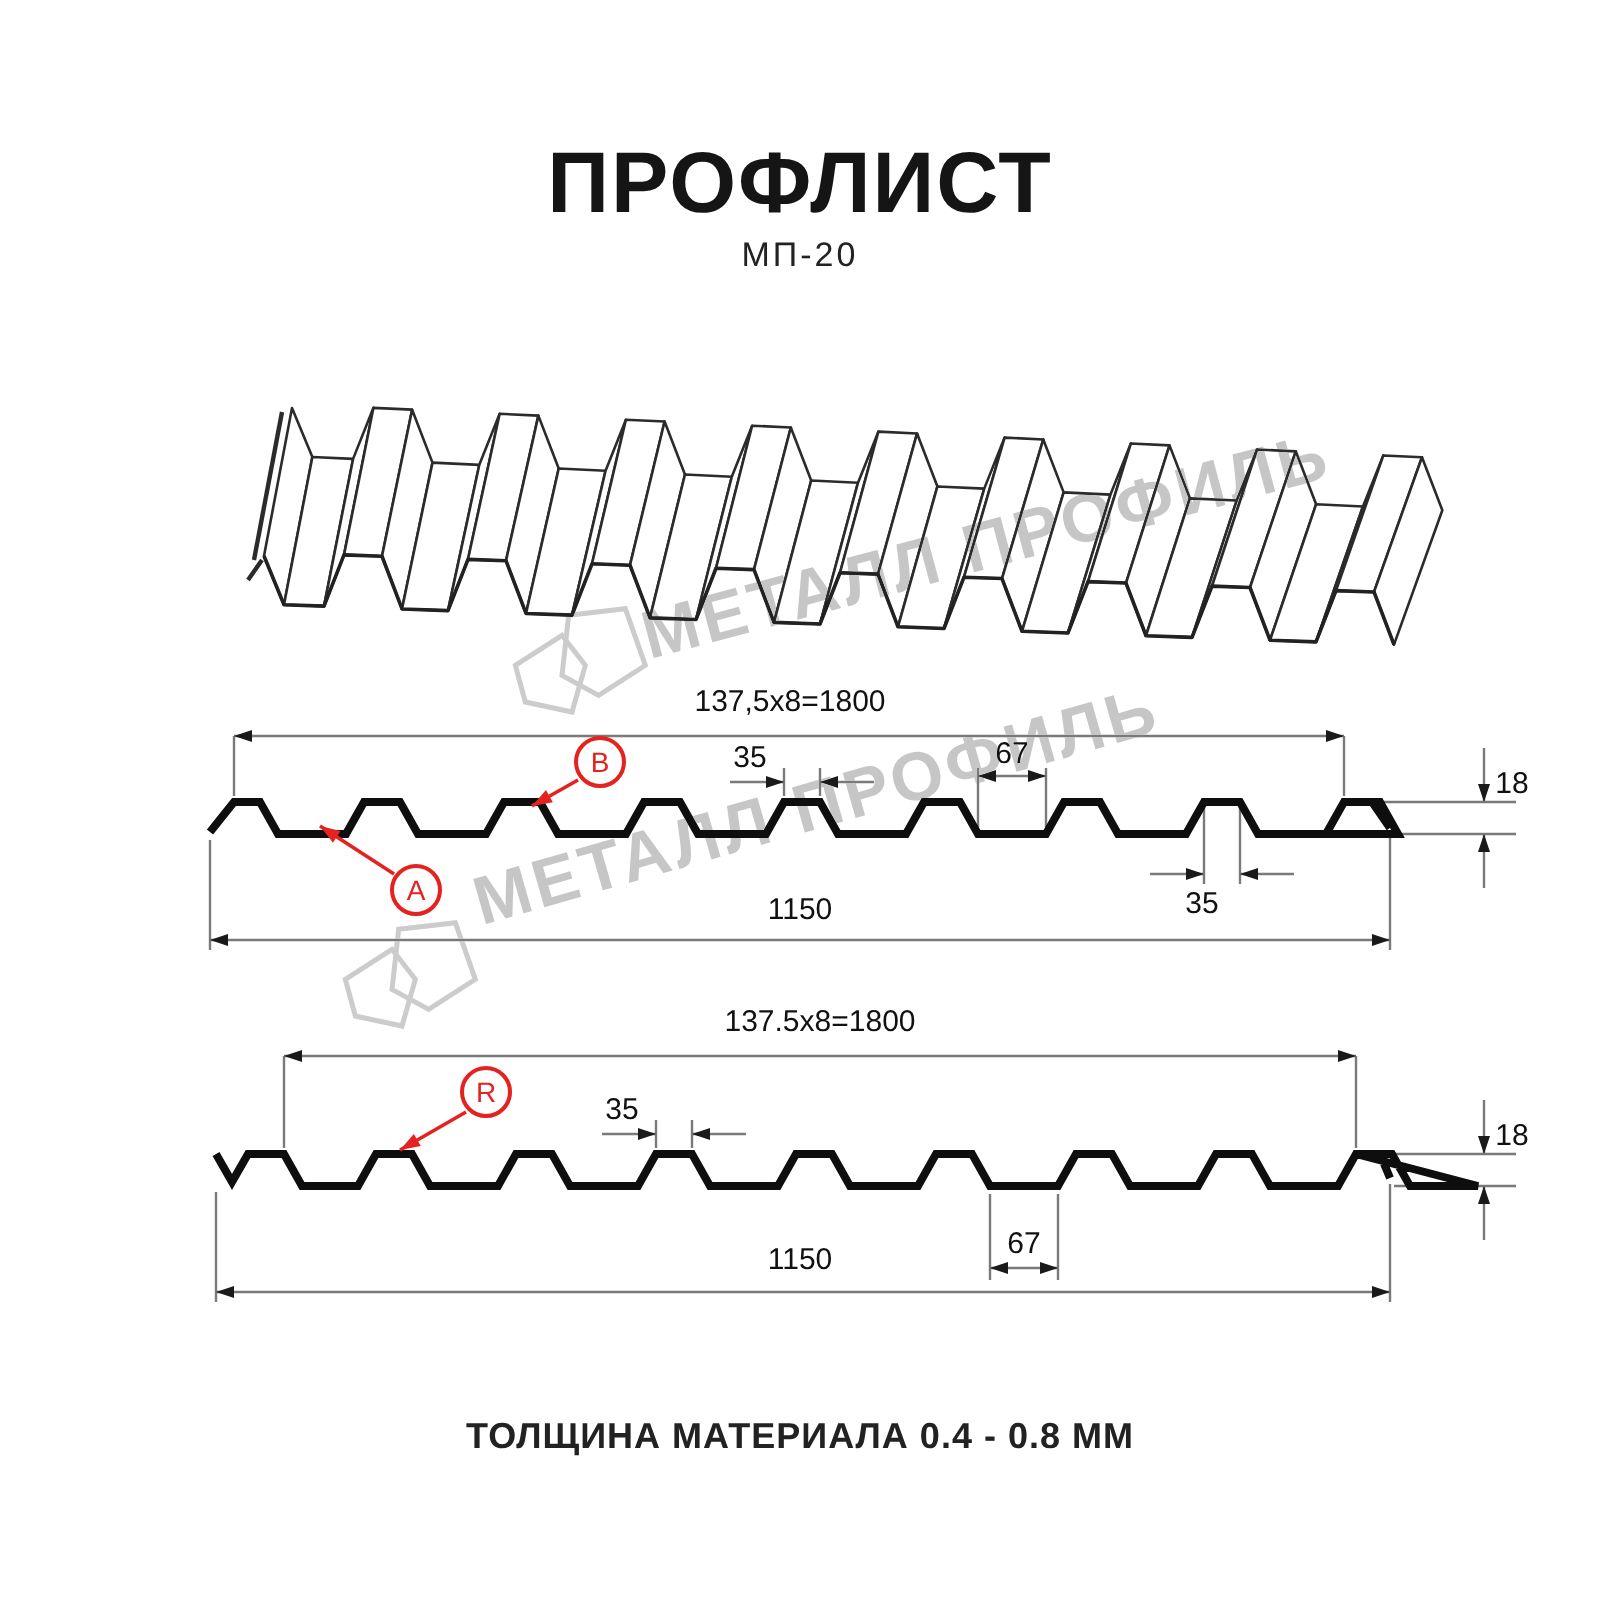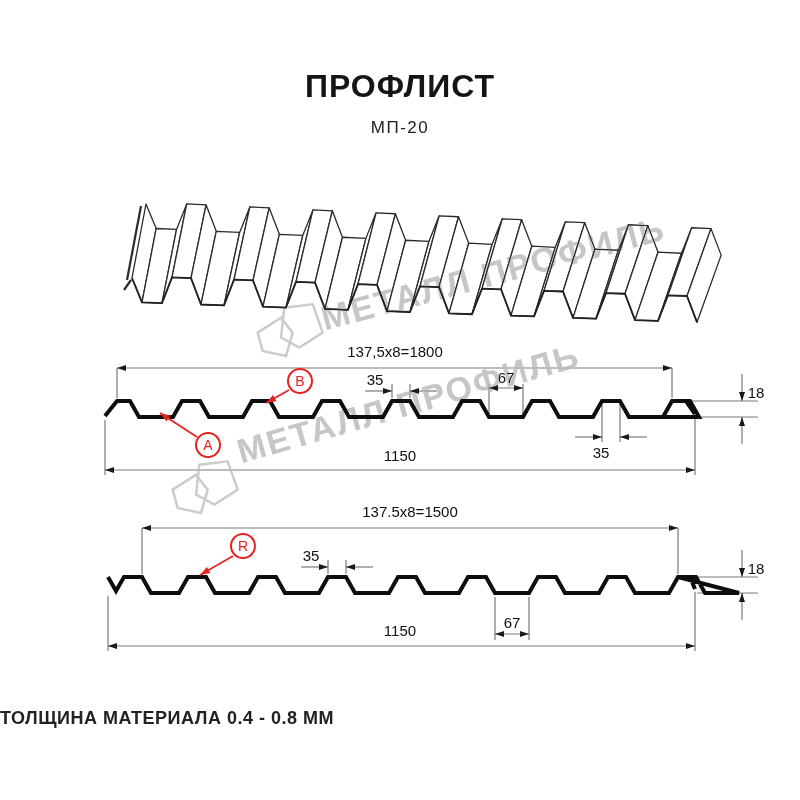--- a/index.html
+++ b/index.html
@@ -1,22 +1,22 @@
 <!DOCTYPE html>
 <html><head>
 <meta charset="utf-8">
 <style>
   html,body{margin:0;padding:0;background:#fff;}
   .page{position:relative;width:800px;height:800px;background:#fff;overflow:hidden;
         font-family:"Liberation Sans","DejaVu Sans",sans-serif;}
   .title{position:absolute;left:0;top:68px;width:800px;text-align:center;
-         font-size:32px;font-weight:700;letter-spacing:1px;color:#151515;margin:0;}
+         font-size:43px;font-weight:700;letter-spacing:1px;color:#151515;margin:0;}
   .subtitle{position:absolute;left:0;top:118px;width:800px;text-align:center;
             font-size:17px;font-weight:400;letter-spacing:1.5px;color:#222;}
-  .footer{position:absolute;left:0;top:708px;width:800px;text-align:left;
+  .footer{position:absolute;left:0;top:708px;width:800px;text-align:center;
           font-size:18px;font-weight:600;letter-spacing:.5px;color:#222;}
   #draw{position:absolute;left:0;top:0;}
   .dimtext{position:absolute;transform:translate(-50%,-50%);font-size:15px;color:#111;
            white-space:nowrap;background:transparent;line-height:1;}
   .lbl{position:absolute;width:22px;height:22px;border:2px solid #e42320;border-radius:50%;
        color:#e42320;display:flex;align-items:center;justify-content:center;
        font-size:14px;font-weight:500;transform:translate(-50%,-50%);line-height:1;}
   .wm{position:absolute;mix-blend-mode:darken;pointer-events:none;}
   .wm-text{position:absolute;font-size:34px;font-weight:700;letter-spacing:2px;
            color:#c6c6c6;white-space:nowrap;transform-origin:left center;}
@@ -143,21 +143,21 @@
 
   <span class="dimtext" style="left:395px;top:351px;">137,5x8=1800</span>
   <span class="dimtext" style="left:375px;top:379px;">35</span>
   <span class="dimtext" style="left:506px;top:377px;">67</span>
   <span class="dimtext" style="left:601px;top:452px;">35</span>
   <span class="dimtext" style="left:756px;top:392px;">18</span>
   <span class="dimtext" style="left:400px;top:455px;">1150</span>
   <span class="lbl" style="left:208px;top:445px;">А</span>
   <span class="lbl" style="left:300px;top:381px;">В</span>
 
-  <span class="dimtext" style="left:410px;top:511px;">137.5x8=1500</span>
+  <span class="dimtext" style="left:410px;top:511px;">137.5x8=1800</span>
   <span class="dimtext" style="left:311px;top:555px;">35</span>
   <span class="dimtext" style="left:512px;top:622px;">67</span>
   <span class="dimtext" style="left:756px;top:568px;">18</span>
   <span class="dimtext" style="left:400px;top:630px;">1150</span>
   <span class="lbl" style="left:243px;top:546px;">R</span>
 
   <div class="footer">ТОЛЩИНА МАТЕРИАЛА 0.4 - 0.8 ММ</div>
 
   <div class="wm" style="left:0;top:0;width:800px;height:800px;">
     <svg class="wm-logo" style="left:256px;top:303px;" width="70" height="56" viewBox="0 0 84 64">

